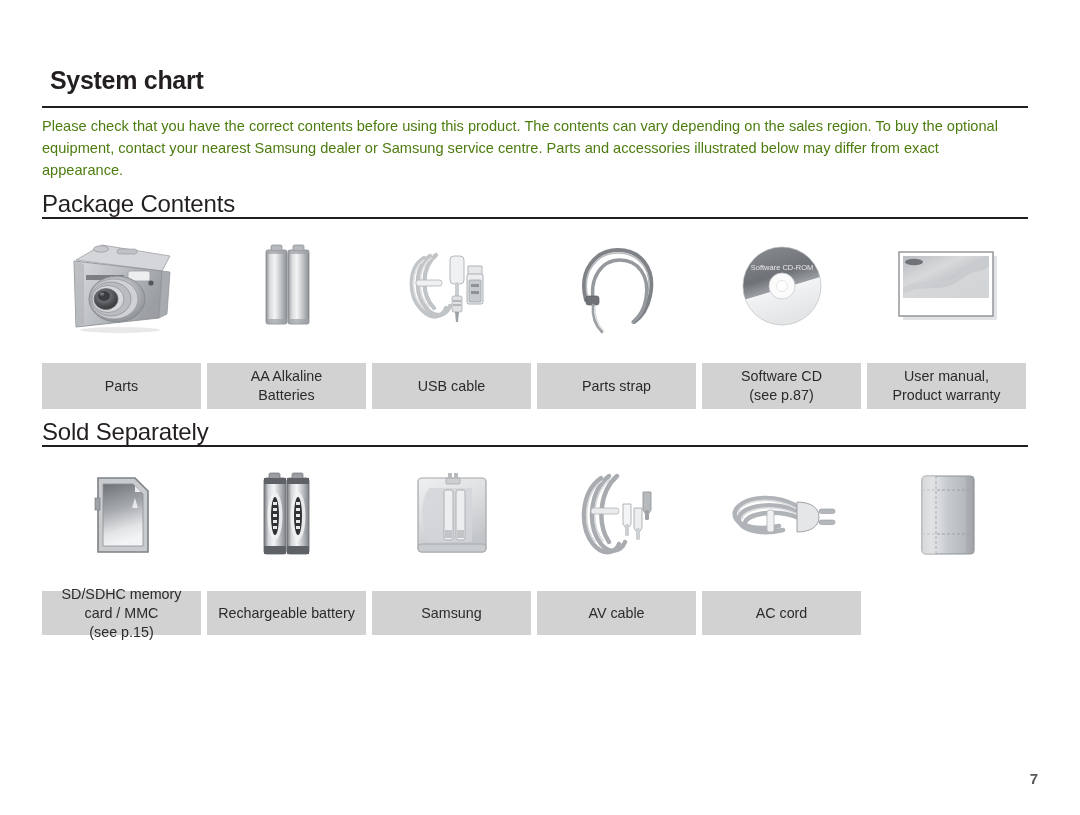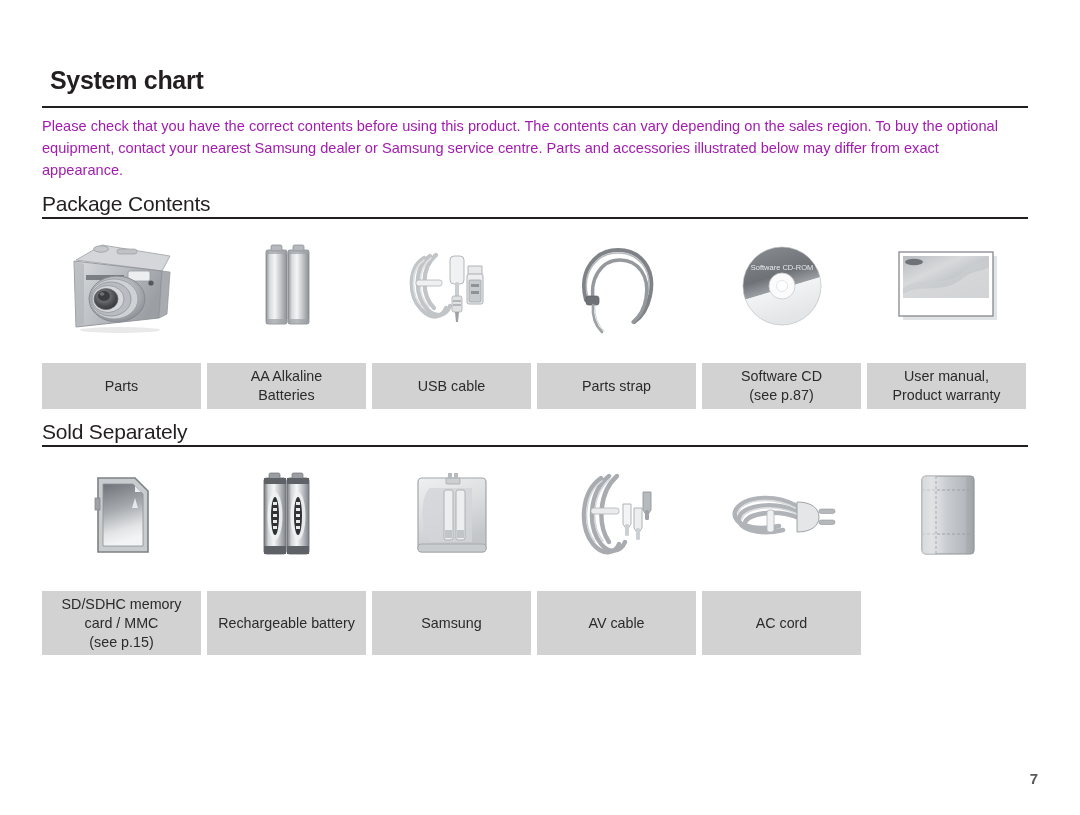--- a/index.html
+++ b/index.html
@@ -46,32 +46,32 @@
   }
 
   
   .intro {
     position: absolute;
     left: 42px;
     top: 115px;
     width: 982px;
     font-size: 14.6px;
     line-height: 22px;
-    color: #a21caf;
+    color: #4d7c0f;
     text-align: left;
   }
 
   
   .section-head {
     position: absolute;
     left: 42px;
     width: 986px;
   }
   .section-head .label {
-    font-size: 21px;
+    font-size: 24px;
     color: #231f20;
     line-height: 22px;
     padding-bottom: 2px;
     letter-spacing: -0.2px;
   }
   .section-head .rule {
     height: 1.5px;
     background: #231f20;
     width: 100%;
   }
@@ -116,21 +116,21 @@
     text-align: center;
     padding: 7px 4px;
     min-height: 34px;
     display: flex;
     align-items: center;
     justify-content: center;
     white-space: pre-line;
   }
   
   #row-package .caption { height: 46px; }
-  #row-sold .caption    { height: 64px; }
+  #row-sold .caption    { height: 44px; }
 
   
   .page-number {
     position: absolute;
     right: 42px;
     top: 770px;
     font-size: 15px;
     font-weight: bold;
     color: #58595b;
   }

